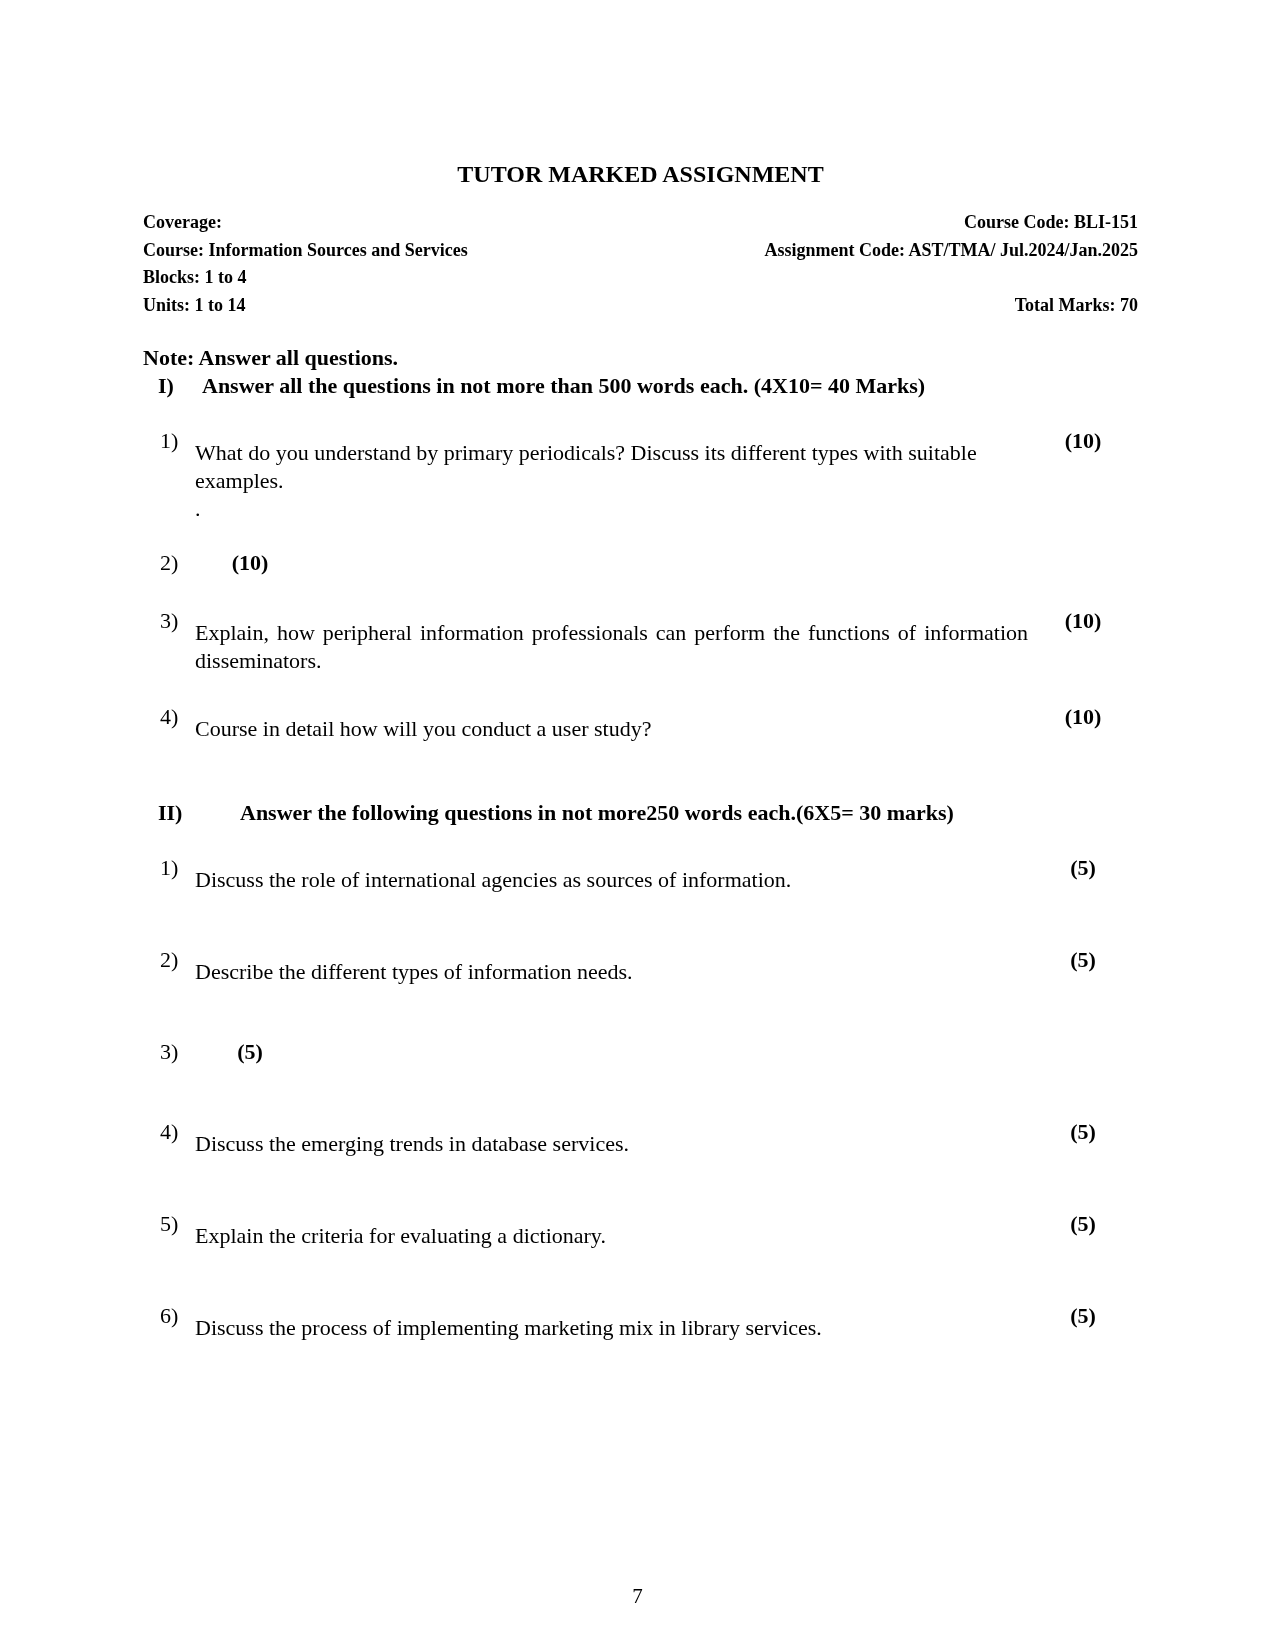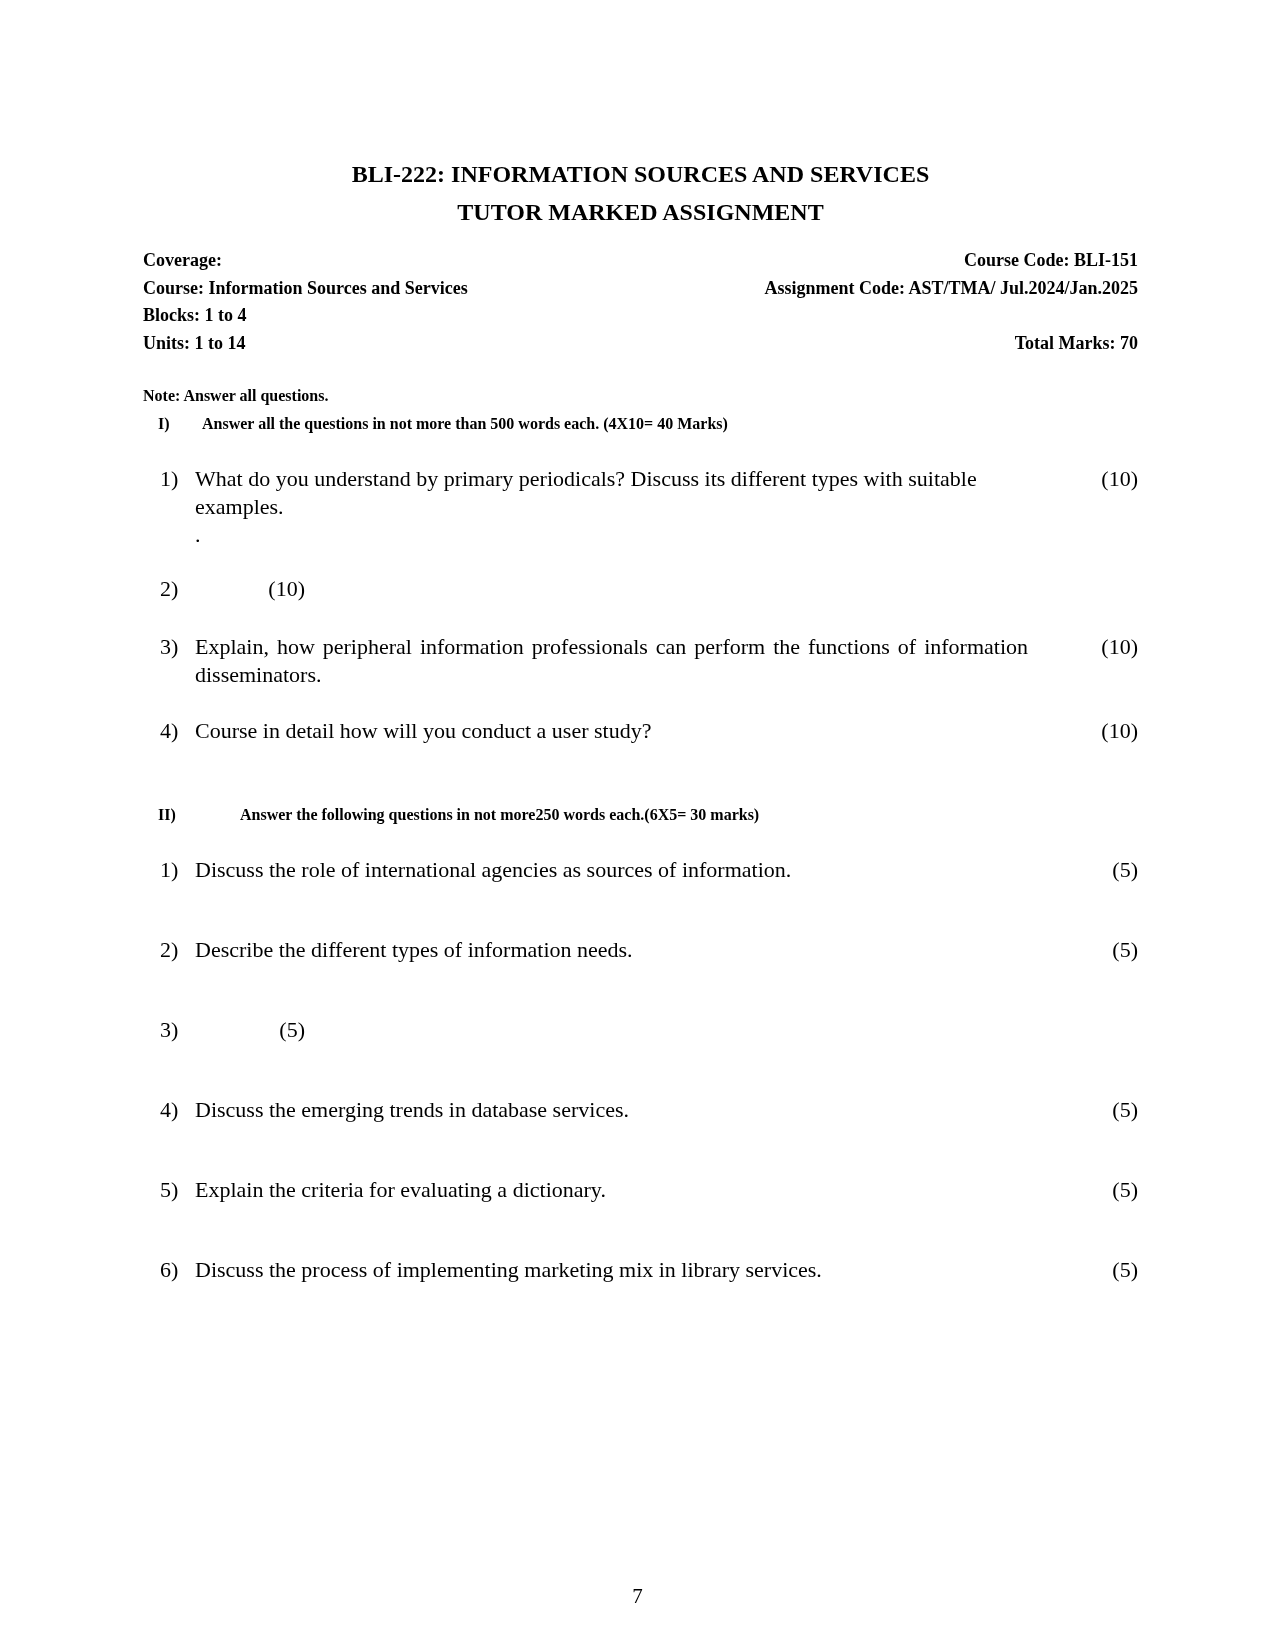--- a/index.html
+++ b/index.html
@@ -28,38 +28,38 @@
   .info {
     margin-top: 16px;
     font-weight: bold;
     font-size: 18px;
     line-height: 27.5px;
   }
   .info-row { display: flex; justify-content: space-between; }
   .note-block {
     margin-top: 25px;
     font-weight: bold;
-    font-size: 16px;
+    font-size: 22px;
     line-height: 28px;
     font-family: Liberation Serif, serif;
   }
   .sec-head { display: flex; padding-left: 15px; }
   .sec-head.sec2 { margin-top: 56px; gap: 38px; }
   .sec-num { width: 44px; flex: none; }
   .sec-title { flex: 1; }
   .q-row {
     display: flex;
     padding-left: 17px;
     font-size: 22px;
     line-height: 28px;
   }
   .q-num { width: 35px; flex: none; }
-  .q-text { flex: 1; }
+  .q-text { flex: 1; margin-top: 12px; }
   .q-text.justify { text-align: justify; }
-  .q-marks { width: 110px; flex: none; text-align: right; }
+  .q-marks { width: 110px; flex: none; text-align: center; font-weight: bold; }
   .mt27 { margin-top: 27px; }
   .mt26 { margin-top: 26px; }
   .mt30 { margin-top: 30px; }
   .mt28 { margin-top: 28px; }
   .mt52 { margin-top: 52px; }
   .page-num {
     position: absolute;
     left: 0;
     right: 0;
     top: 1583px;
@@ -67,21 +67,20 @@
     font-size: 21px;
     line-height: 26px;
   }
 </style>
 </head>
 <body>
 
 <div class="content">
 
   <div class="titles">
-    <div>BLI-222: INFORMATION SOURCES AND SERVICES</div>
     <div>TUTOR MARKED ASSIGNMENT</div>
   </div>
 
   <div class="info">
     <div class="info-row">
       <span>Coverage:</span>
       <span>Course Code: BLI-151</span>
     </div>
     <div class="info-row">
       <span>Course: Information Sources and Services</span>

